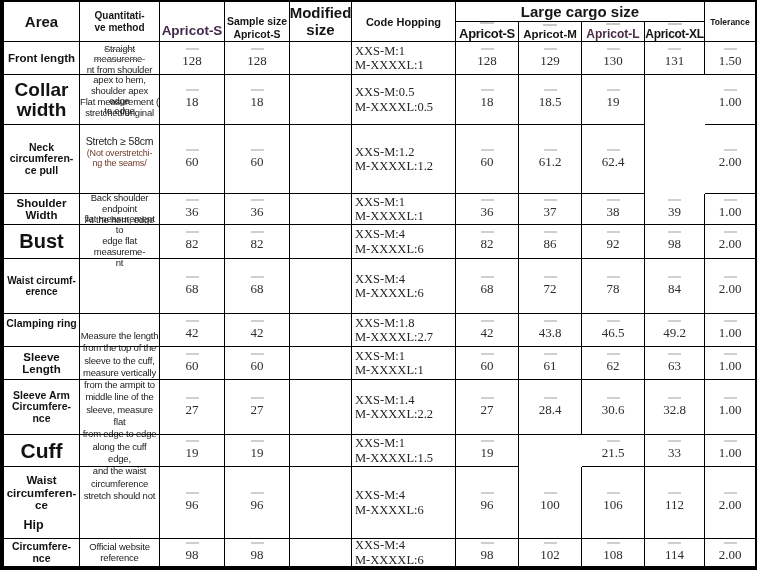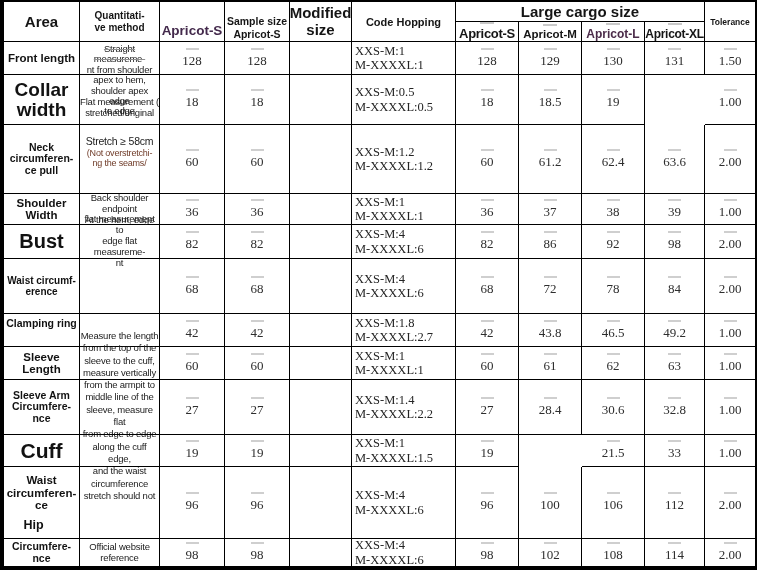--- a/index.html
+++ b/index.html
@@ -125,21 +125,20 @@
     <div class="c num" style="grid-area:5/3">60</div>
     <div class="c num" style="grid-area:5/4">60</div>
     <div class="c" style="grid-area:5/5"></div>
     <div class="c code" style="grid-area:5/6">
         <span>XXS-M:1.2</span>
         <span>M-XXXXL:1.2</span>
       </div>
     <div class="c num" style="grid-area:5/7">60</div>
     <div class="c num" style="grid-area:5/8">61.2</div>
     <div class="c num" style="grid-area:5/9">62.4</div>
-    <div class="c num" style="grid-area:5/10">63.6</div>
     <div class="c num lastc" style="grid-area:5/11">2.00</div>
 
     <div class="c a a12" style="grid-area:6/1">
         <span>Shoulder</span>
         <span>Width</span>
       </div>
     <div class="c m" style="grid-area:6/2">
       <span>Back shoulder endpoint</span>
       <span>flat measurement</span>
     </div>

